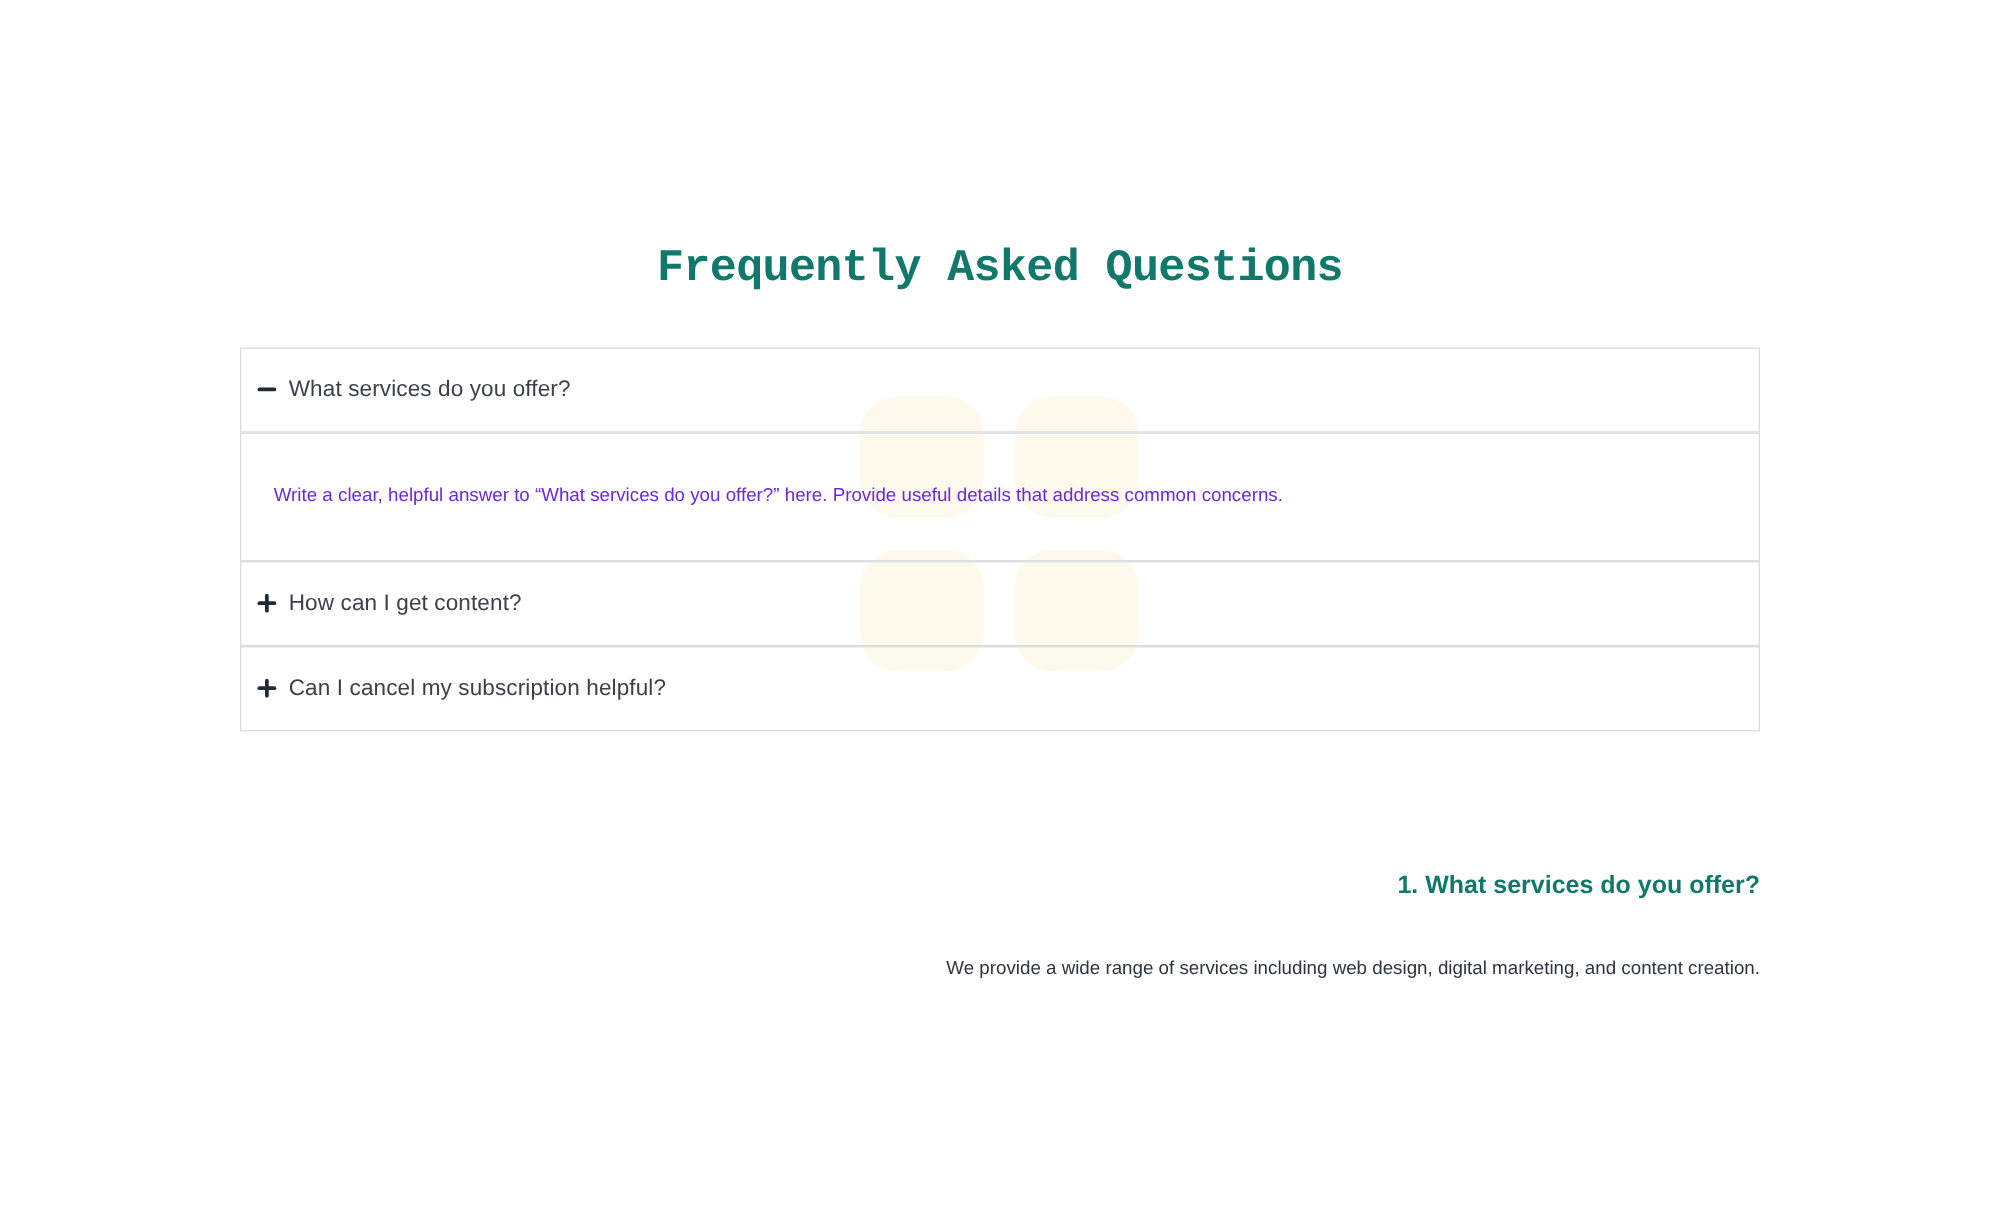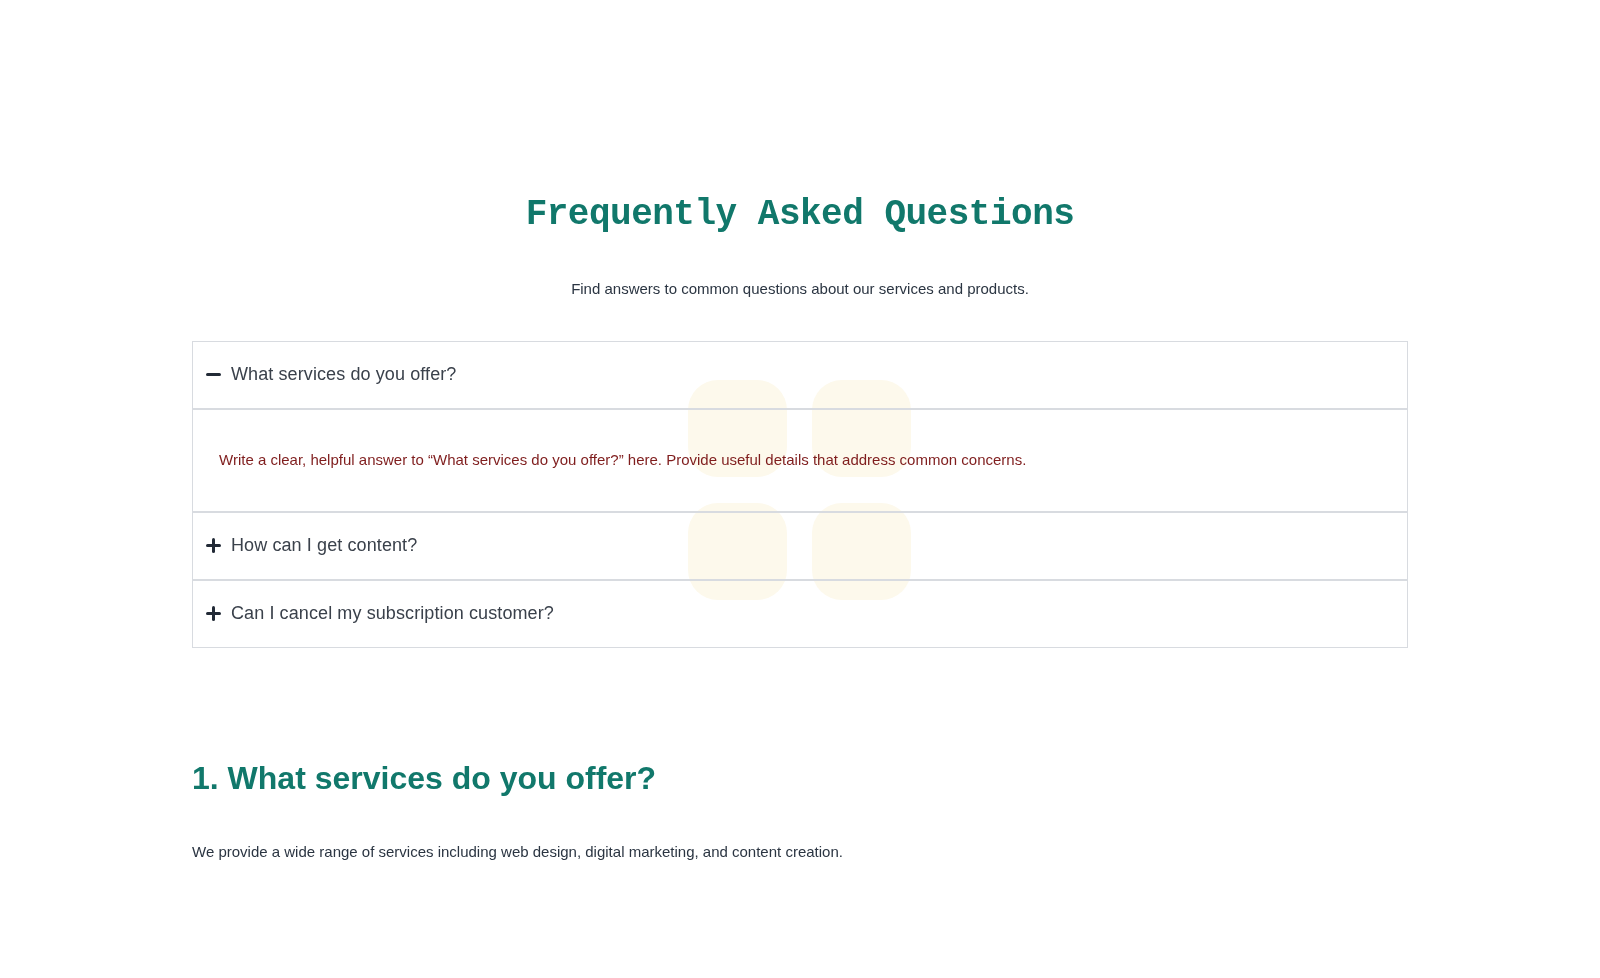--- a/index.html
+++ b/index.html
@@ -62,21 +62,21 @@
   .acc-header + .acc-body,
   .acc-item + .acc-item { margin-top: 0; }
   .acc-body {
     height: 103px;
     border: 1px solid #D8DBE0;
     background: transparent;
     display: flex;
     align-items: center;
     padding: 0 27px 0 26px;
   }
-  .acc-body p { font-size: 15px; color: #7f1d1d; line-height: 1.45; }
+  .acc-body p { font-size: 15px; color: #6d28d9; line-height: 1.45; }
 
   .toggle-icon {
     position: relative;
     width: 15px;
     height: 15px;
     flex: none;
     margin-right: 10px;
   }
   .toggle-icon::before {
     content: "";
@@ -98,41 +98,40 @@
     background: #222A36;
     border-radius: 1.5px;
   }
   .question-label {
     font-size: 18px;
     color: #3A414B;
     letter-spacing: 0.1px;
   }
 
   .detail-heading {
-    text-align: left;
-    font-size: 32px;
+    text-align: right;
+    font-size: 20px;
     font-weight: bold;
     color: #11786B;
     margin-top: 112px;
   }
   .detail-body {
-    text-align: left;
+    text-align: right;
     font-size: 15px;
     color: #2B3542;
     margin-top: 46px;
   }
 </style>
 </head>
 <body>
 
 <div class="content">
 
   <h1 class="page-title">Frequently Asked Questions</h1>
 
-  <p class="page-subtitle">Find answers to common questions about our services and products.</p>
 
   <div class="accordion">
 
     <div class="deco-layer">
       <span class="blob b1"></span>
       <span class="blob b2"></span>
       <span class="blob b3"></span>
       <span class="blob b4"></span>
     </div>
 
@@ -151,21 +150,21 @@
         <span class="toggle-icon plus"></span>
         <span class="question-label">How can I get content?</span>
       </div>
     </div>
 
 
 
     <div class="acc-item">
       <div class="acc-header">
         <span class="toggle-icon plus"></span>
-        <span class="question-label">Can I cancel my subscription customer?</span>
+        <span class="question-label">Can I cancel my subscription helpful?</span>
       </div>
     </div>
 
   </div>
 
   <h2 class="detail-heading">1. What services do you offer?</h2>
 
   <p class="detail-body">We provide a wide range of services including web design, digital marketing, and content creation.</p>
 
 </div>

